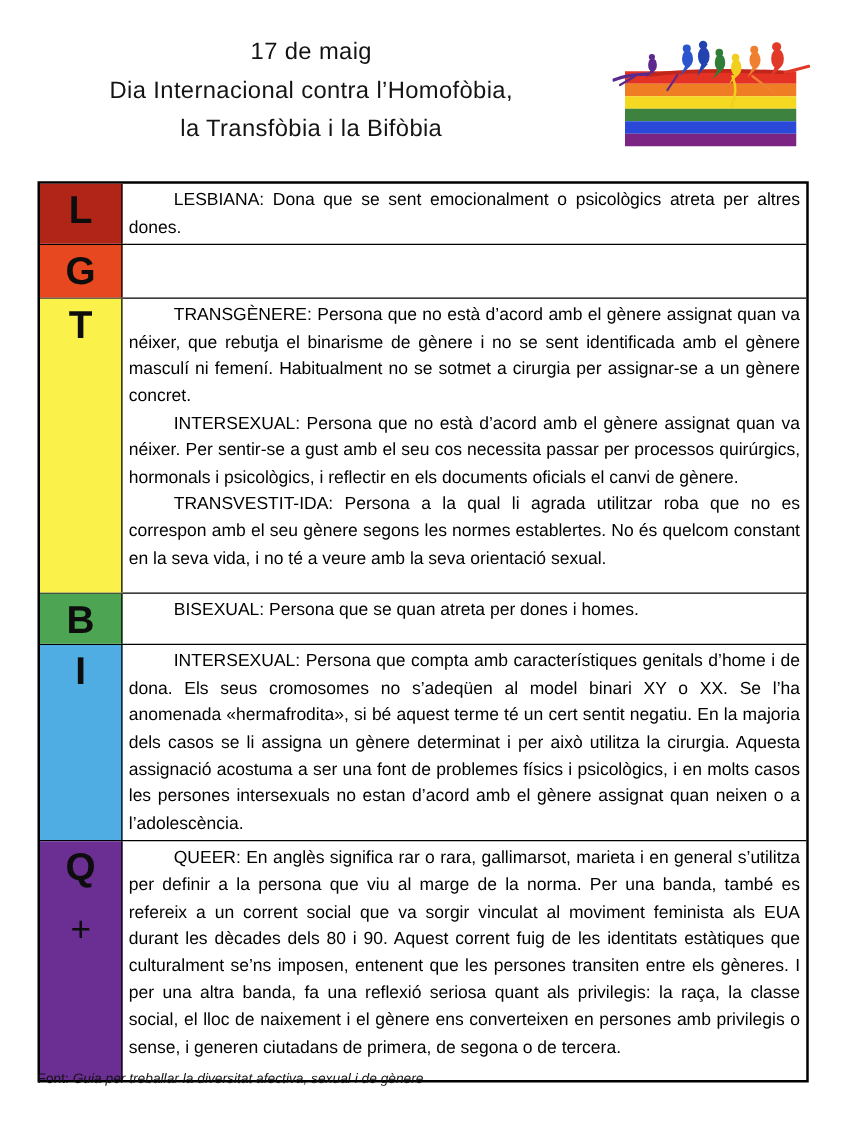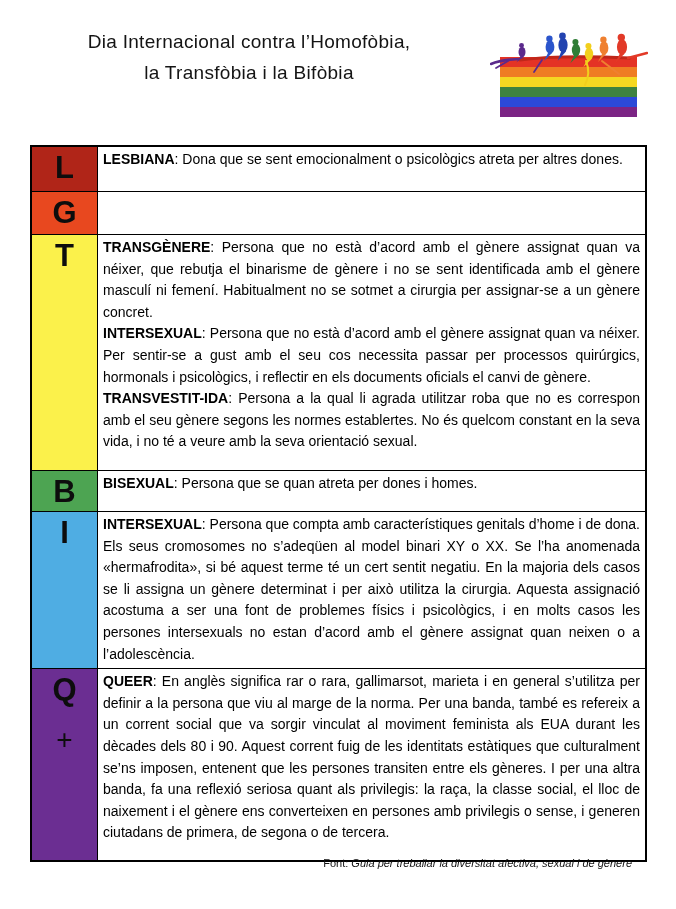--- a/index.html
+++ b/index.html
@@ -25,37 +25,38 @@
     flex:0 0 66px;border-right:1.5px solid #000;
     text-align:center;font-size:31px;font-weight:600;line-height:34px;
     padding-top:4px;box-sizing:border-box;color:#0d0d0d;
   }
   .letter-extra{display:block;font-size:28px;font-weight:400;margin-top:16px;}
   .def-cell{
     flex:1 1 auto;padding:2px 5px 3px 5px;box-sizing:border-box;
     font-size:14px;line-height:21.6px;text-align:justify;
   }
   .def-cell p{margin:0;}
-  .def-cell b{font-weight:700;}
+  .def-cell b{font-weight:400;margin-left:36px;}
   .r0{min-height:44px}.r1{min-height:42px}.r2{min-height:235px}
   .r3{min-height:40px}.r4{min-height:150px}.r5{min-height:191px}
   
-  .footer{position:absolute;left:30px;right:44px;top:857px;text-align:right;}
+  .footer{position:absolute;left:30px;right:44px;top:857px;text-align:left;}
   .source-line{font-size:11px;color:#111;}
   .source-title{font-style:italic;}
   .org-line{font-size:11.5px;margin-top:9px;color:#111;}
   .org-label{font-weight:700;}
   .org-link{text-decoration:underline;cursor:pointer;}
 </style>
 </head>
 <body>
 
 <div class="page">
 
   <div class="title-block">
+    <div>17 de maig</div>
     <div>Dia Internacional contra l’Homofòbia,</div>
     <div>la Transfòbia i la Bifòbia</div>
   </div>
 
   <svg class="logo" viewBox="0 0 158 106" xmlns="http://www.w3.org/2000/svg" aria-hidden="true">
 
     <g>
       <rect x="10" y="41" width="137" height="10" fill="#e43325"></rect>
       <rect x="10" y="51" width="137" height="10" fill="#ef7d23"></rect>
       <rect x="10" y="61" width="137" height="10" fill="#f5d822"></rect>

